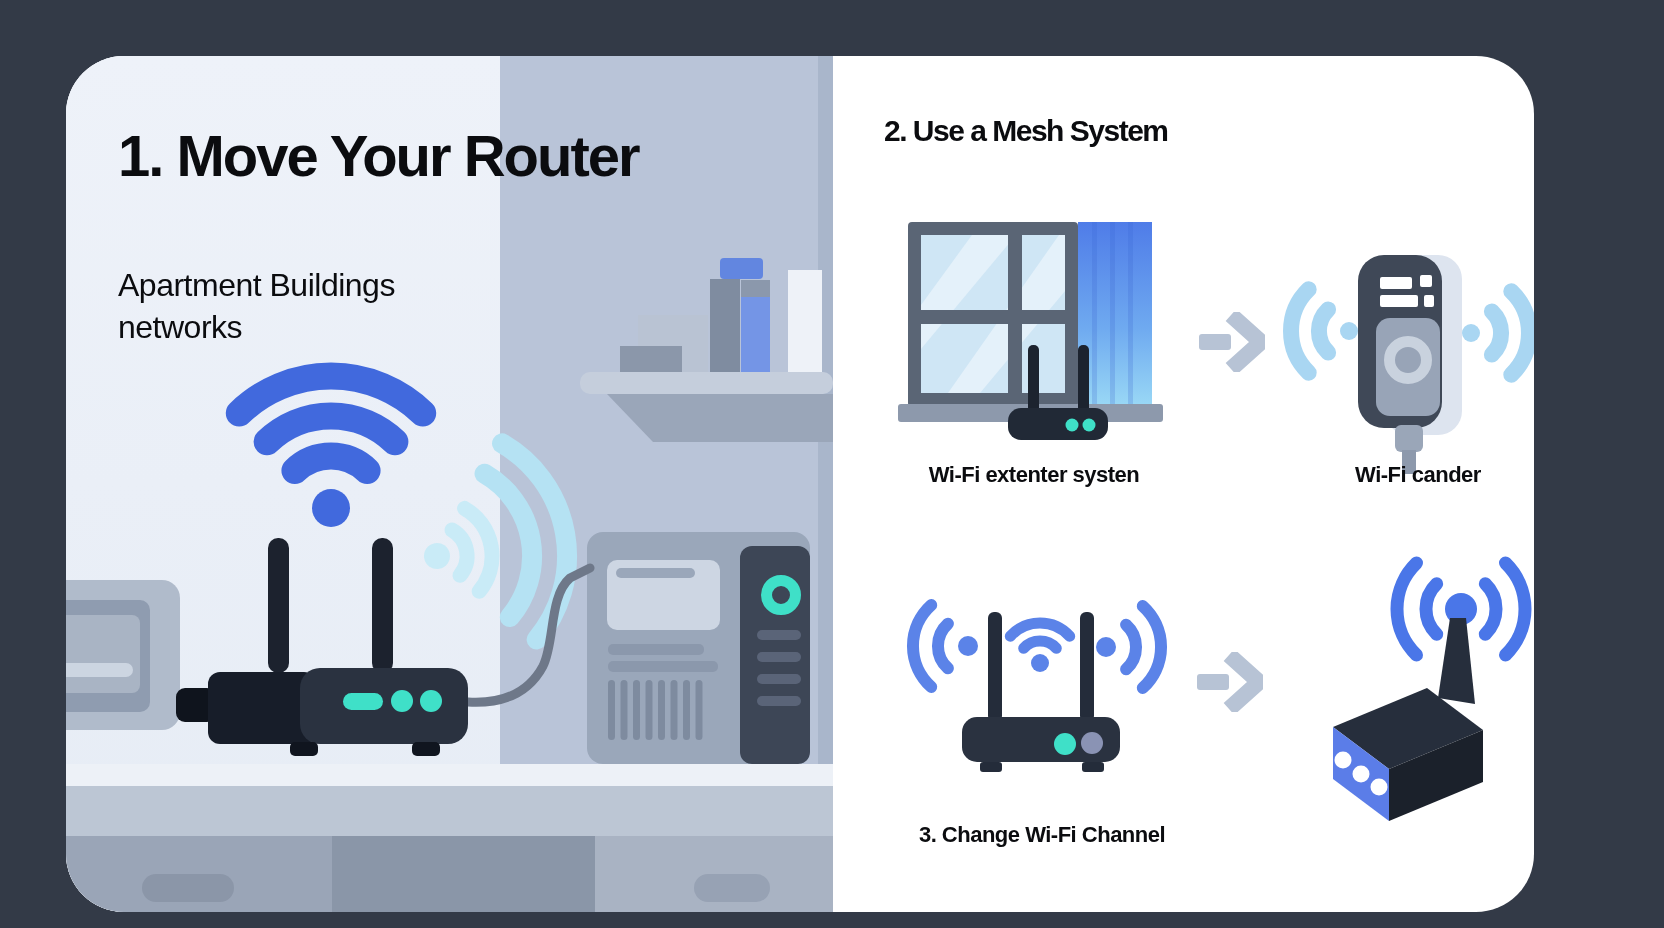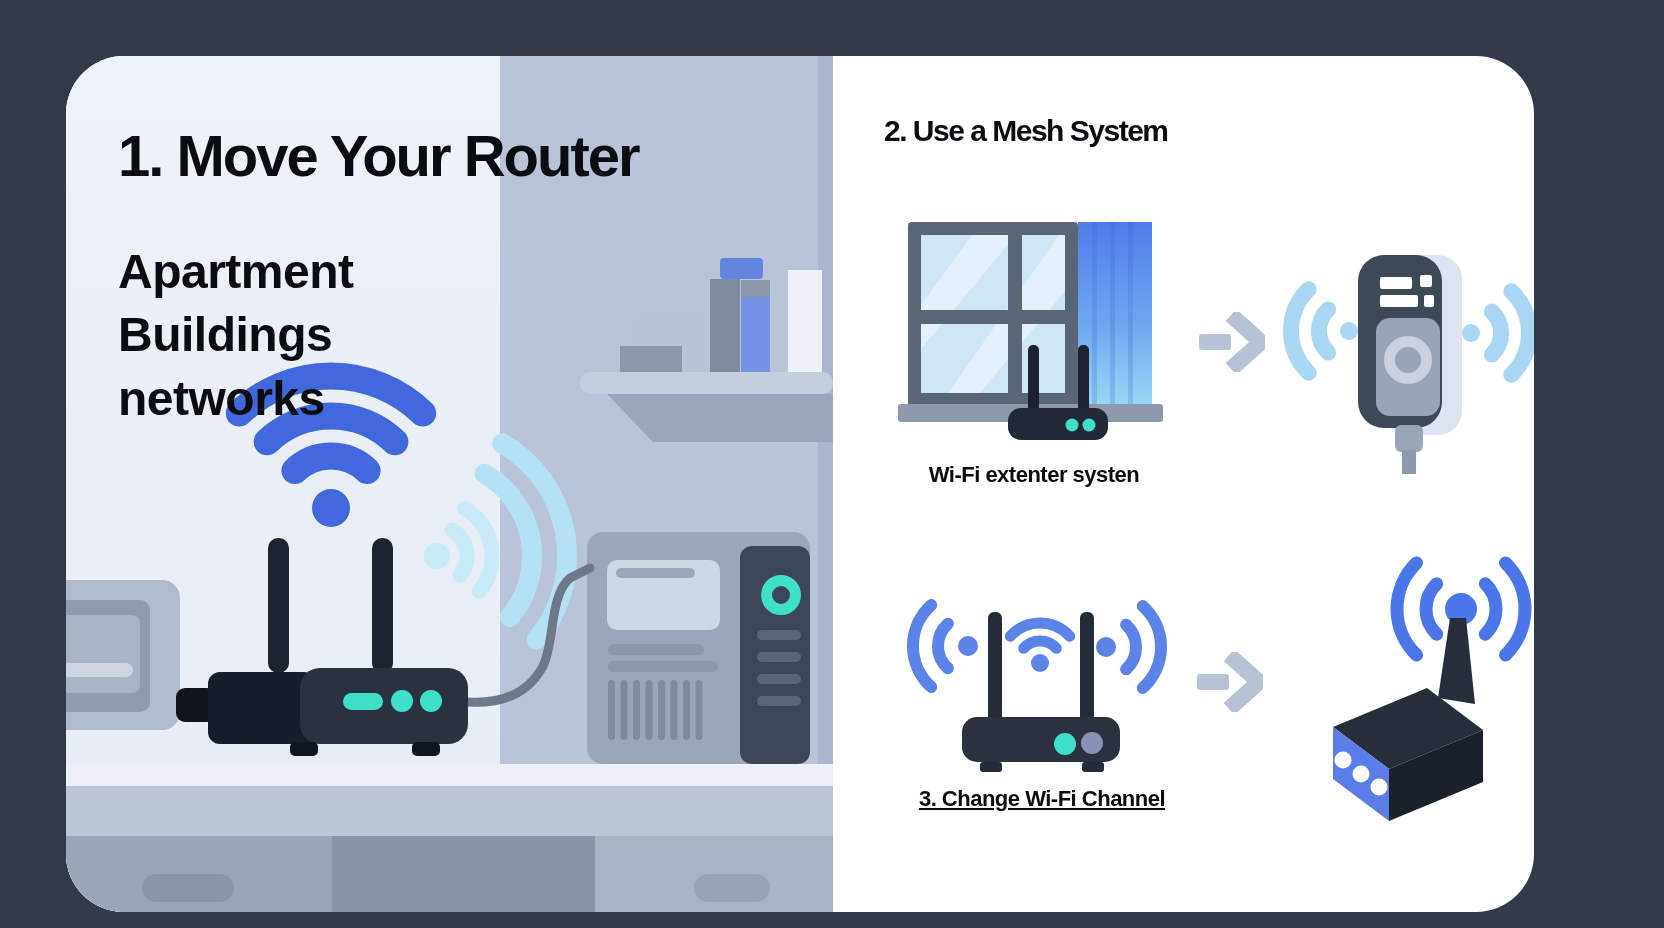--- a/index.html
+++ b/index.html
@@ -18,43 +18,43 @@
   
   .scene{left:0;top:0;width:767px;height:856px;background:#e9eef6;overflow:hidden;}
   .wall-light{left:0;top:0;width:434px;height:856px;background:linear-gradient(180deg,#eef2f9,#e6ecf5);}
   .wall-shade{left:434px;top:0;width:333px;height:856px;background:#b9c4d8;}
   .wall-edge{left:752px;top:0;width:15px;height:856px;background:#a9b6cb;}
   .t1{
     left:52px;top:70px;width:640px;
     font-size:58px;font-weight:800;letter-spacing:-2px;line-height:1.05;
   }
   .t1sub{
-    left:52px;top:184px;width:400px;
-    font-size:48px;font-weight:700;letter-spacing:-0.5px;line-height:1.32;
+    left:52px;top:208px;width:400px;
+    font-size:32px;font-weight:400;letter-spacing:-0.5px;line-height:1.32;
   }
   
   .desk-top{left:0;top:708px;width:767px;height:22px;background:#edf1f7;}
   .desk-band{left:0;top:730px;width:767px;height:50px;background:#bcc6d4;}
   .drawer-l{left:0;top:780px;width:266px;height:76px;background:#9aa5b7;}
   .drawer-m{left:266px;top:780px;width:263px;height:76px;background:#8a96a8;}
   .drawer-r{left:529px;top:780px;width:238px;height:76px;background:#a9b3c3;}
   .handle{height:28px;border-radius:14px;top:818px;}
   .handle-l{left:76px;width:92px;background:#8b96a8;}
   .handle-r{left:628px;width:76px;background:#97a2b4;}
   
   .t2{
     left:818px;top:58px;width:680px;
     font-size:30px;font-weight:800;letter-spacing:-1.5px;
   }
   .caption{
     font-size:22px;font-weight:800;letter-spacing:-0.5px;text-align:center;
   }
   .cap1{left:768px;top:406px;width:400px;}
   .cap2{left:1212px;top:406px;width:280px;}
-  .cap3{left:776px;top:730px;width:400px;text-decoration:underline;}
+  .cap3{left:776px;top:766px;width:400px;}
   h1,h2,p{margin:0;}
 </style>
 </head>
 <body>
 
 <div class="abs card">
 
   <div class="abs scene">
     <div class="abs wall-light"></div>
     <div class="abs wall-shade"></div>
@@ -216,20 +216,21 @@
     <g transform="translate(225,93) rotate(90)">
       <circle cx="0" cy="0" r="9" fill="#a9d6f2"></circle>
       <g stroke="#a9d6f2" fill="none" stroke-width="16" stroke-linecap="round">
         <path d="M -21.6 -20.9 A 30 30 0 0 1 21.6 -20.9"></path>
         <path d="M -41.7 -40.3 A 58 58 0 0 1 41.7 -40.3"></path>
       </g>
     </g>
   </svg>
 
   <p class="abs caption cap1">Wi-Fi extenter systen</p>
+  <p class="abs caption cap2">Wi-Fi cander</p>
 
   <svg class="abs" style="left:784px;top:524px;" width="330" height="212" viewBox="0 0 330 212">
     <g transform="translate(118,66) rotate(-90)">
       <circle cx="0" cy="0" r="10" fill="#5b83e8"></circle>
       <g stroke="#5b83e8" fill="none" stroke-width="12" stroke-linecap="round">
         <path d="M -22.3 -20.1 A 30 30 0 0 1 22.3 -20.1"></path>
         <path d="M -40.9 -36.8 A 55 55 0 0 1 40.9 -36.8"></path>
       </g>
     </g>
     <g transform="translate(190,83)">

